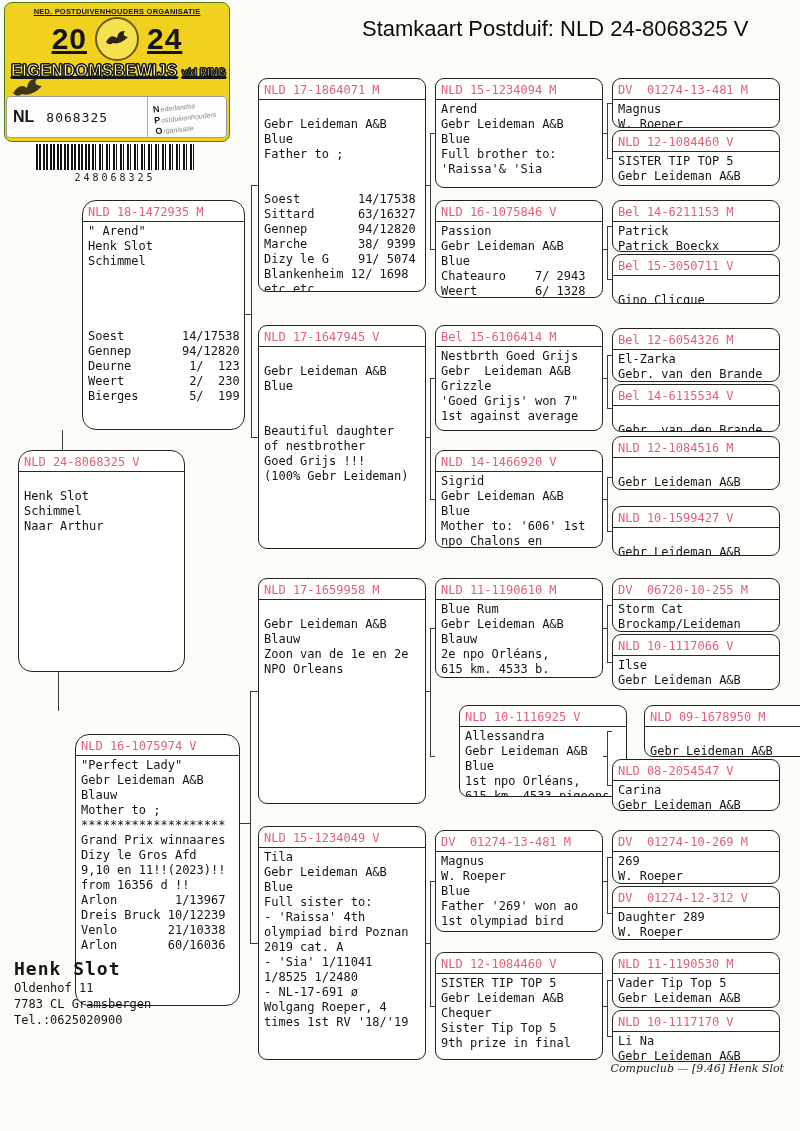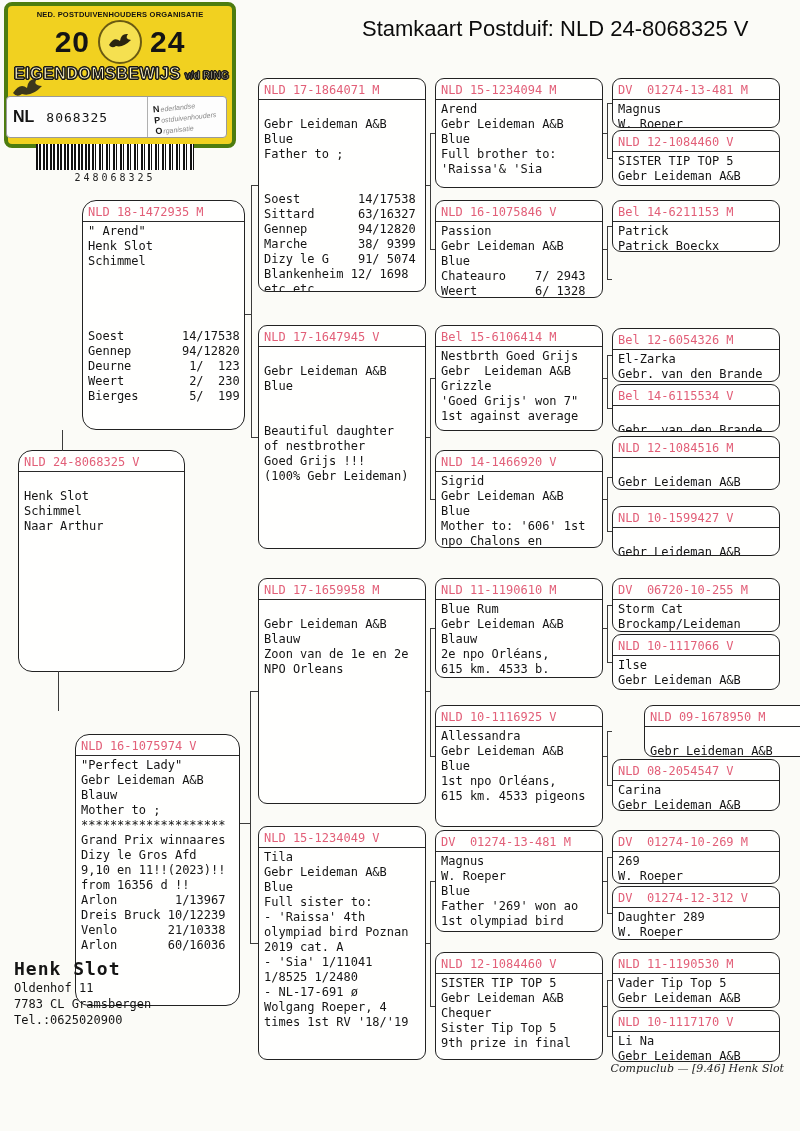--- a/index.html
+++ b/index.html
@@ -18,21 +18,21 @@
   
   .cl { position:absolute; background:#3c3c3c; }
 
   
   #title { position:absolute; left:362px; top:16px; width:430px;
            font-family:"Liberation Sans",sans-serif; font-size:22px; color:#0c0c0c; }
 
   
   #stamp { position:absolute; left:4px; top:2px; width:230px; height:190px; }
   .stamp-yellow { position:absolute; left:0; top:0; width:224px; height:138px;
-                  background:#f1d120; border:4px solid #4d7c0f; border-radius:8px; }
+                  background:#f1d120; border:1px solid #4d7c0f; border-radius:8px;text-decoration:underline; }
   .stamp-org { font-size:7.5px; font-weight:bold; text-align:center; padding-top:4px;
                letter-spacing:0.2px; font-family:"Liberation Sans",sans-serif; color:#111; }
   .stamp-year { display:flex; align-items:center; justify-content:center; gap:8px; margin-top:1px; }
   .stamp-year .yr { font-size:30px; font-weight:bold; letter-spacing:1px;
                     font-family:"Liberation Sans",sans-serif; color:#141414; }
   .emblem { width:40px; height:40px; border-radius:50%; border:2px solid #6a5a12;
             background:#f5e050; display:flex; align-items:center; justify-content:center; }
   .stamp-own { padding:1px 0 0 6px; font-family:"Liberation Sans",sans-serif; font-weight:bold;
                color:#fbf2c4; -webkit-text-stroke:1px #151515;
                text-shadow:1px 0 #151515,-1px 0 #151515,0 1px #151515,0 -1px #151515; }
@@ -254,21 +254,21 @@
   <div class="box" style="left:435px;top:578px;width:168px;height:100px">
     <div class="ring">NLD 11-1190610 M</div>
     <div class="lines">
         <div>Blue Rum</div>
         <div>Gebr Leideman A&amp;B</div>
         <div>Blauw</div>
         <div>2e npo Orléans,</div>
         <div>615 km. 4533 b.</div>
       </div>
   </div>
-  <div class="box" style="left:435px;top:705px;width:168px;height:122px">
+  <div class="box" style="left:459px;top:705px;width:168px;height:92px">
     <div class="ring">NLD 10-1116925 V</div>
     <div class="lines">
         <div>Allessandra</div>
         <div>Gebr Leideman A&amp;B</div>
         <div>Blue</div>
         <div>1st npo Orléans,</div>
         <div>615 km. 4533 pigeons</div>
       </div>
   </div>
   <div class="box" style="left:435px;top:830px;width:168px;height:102px">
@@ -304,20 +304,27 @@
     <div class="lines">
         <div>SISTER TIP TOP 5</div>
         <div>Gebr Leideman A&amp;B</div>
       </div>
   </div>
   <div class="box" style="left:612px;top:200px;width:168px;height:52px">
     <div class="ring">Bel 14-6211153 M</div>
     <div class="lines">
         <div>Patrick</div>
         <div>Patrick Boeckx</div>
+      </div>
+  </div>
+  <div class="box" style="left:612px;top:254px;width:168px;height:50px">
+    <div class="ring">Bel 15-3050711 V</div>
+    <div class="lines">
+        <div>&nbsp;</div>
+        <div>Gino Clicque</div>
       </div>
   </div>
   <div class="box" style="left:612px;top:328px;width:168px;height:54px">
     <div class="ring">Bel 12-6054326 M</div>
     <div class="lines">
         <div>El-Zarka</div>
         <div>Gebr. van den Brande</div>
       </div>
   </div>
   <div class="box" style="left:612px;top:384px;width:168px;height:48px">

